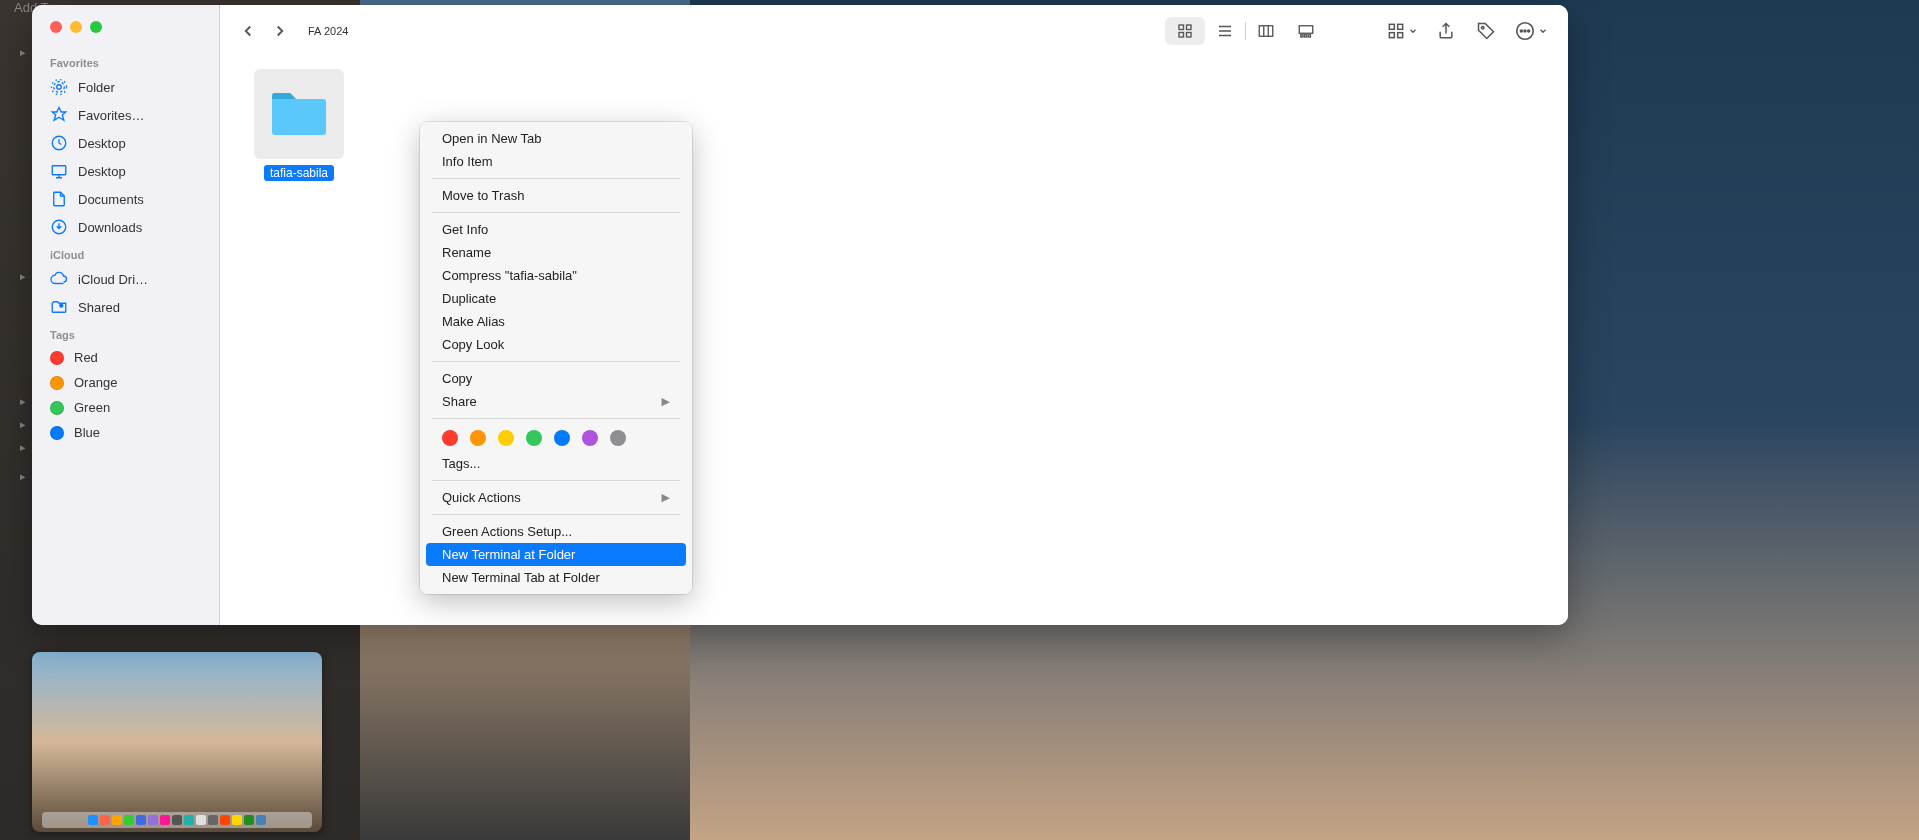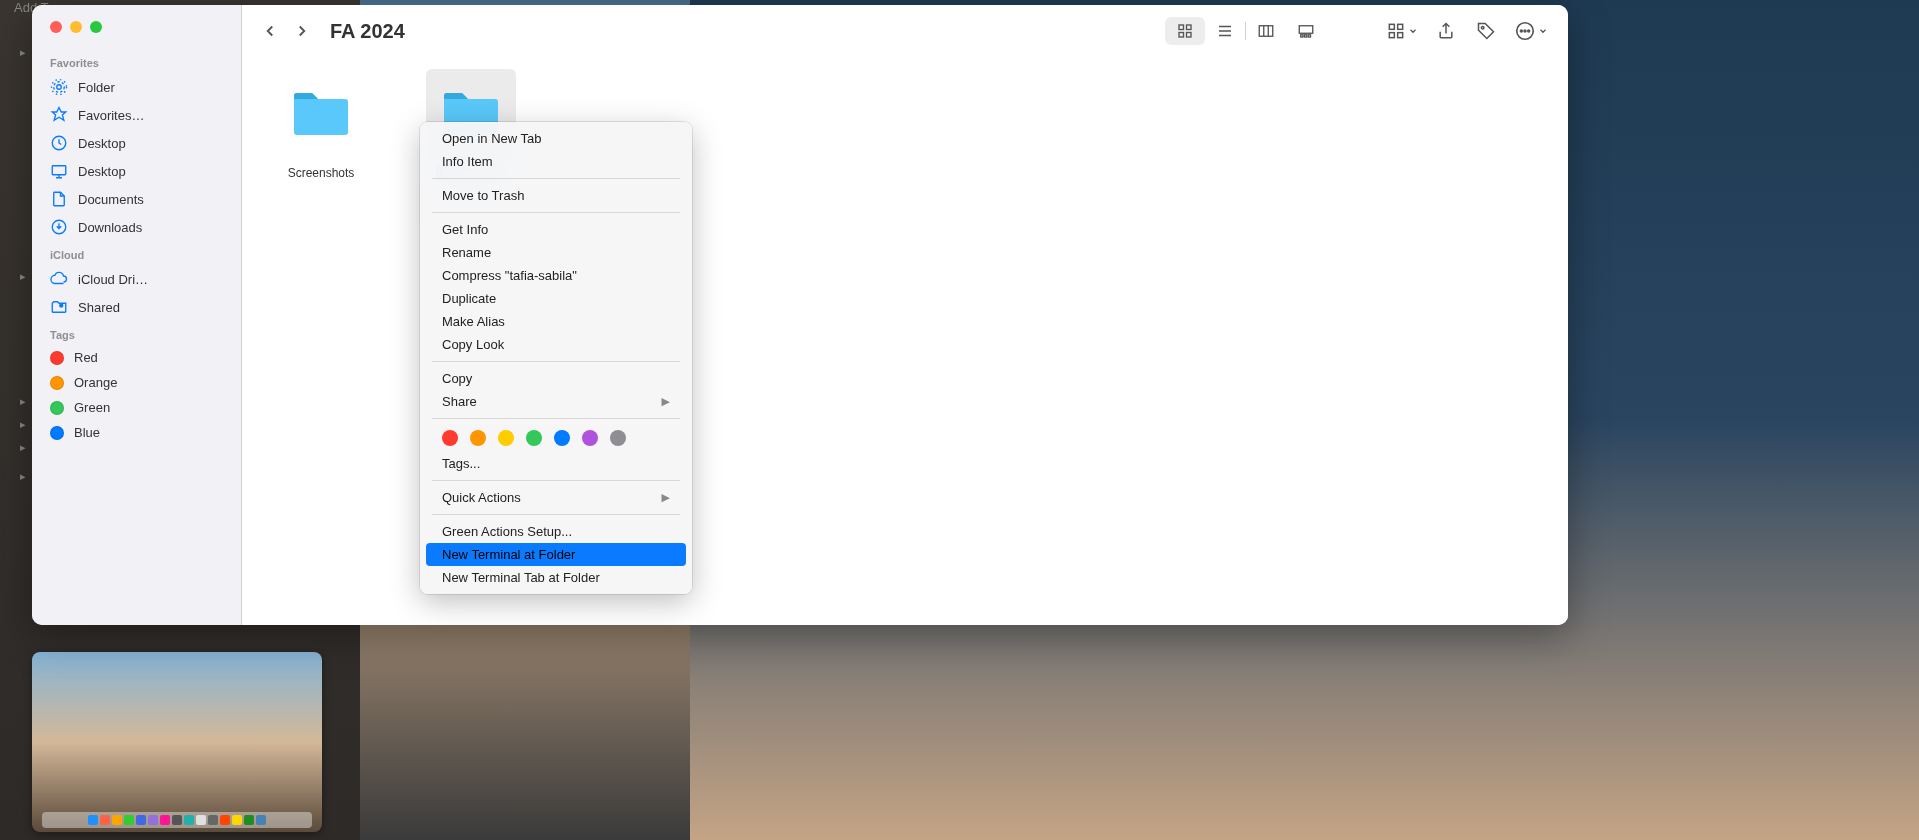--- a/index.html
+++ b/index.html
@@ -78,21 +78,21 @@
       top: 5px;
       width: 1536px;
       height: 620px;
       background: #fff;
       border-radius: 10px;
       box-shadow: 0 10px 40px rgba(0,0,0,0.35);
       display: flex;
       overflow: hidden;
     }
     .sidebar {
-      width: 210px;
+      width: 188px;
       height: 100%;
       background: rgba(240,240,245,0.85);
       backdrop-filter: blur(20px);
       border-right: 1px solid #d0d0d0;
       padding: 12px 0;
       overflow-y: auto;
     }
     .traffic-lights {
       display: flex;
       gap: 8px;
@@ -154,22 +154,22 @@
     .nav-btn {
       width: 24px;
       height: 24px;
       display: flex;
       align-items: center;
       justify-content: center;
       color: #555;
       cursor: pointer;
     }
     .window-title {
-      font-size: 20px;
-      font-weight: 700;
+      font-size: 11px;
+      font-weight: 400;
       color: #333;
       margin-left: 8px;
     }
     .toolbar-spacer { flex: 1; }
     .view-group {
       display: flex;
       background: transparent;
       border-radius: 6px;
       gap: 0;
     }
@@ -282,21 +282,21 @@
       padding: 4px 22px;
       color: #222;
       cursor: pointer;
       display: flex;
       align-items: center;
       justify-content: space-between;
       text-align: right;
     }
     .ctx-item.highlighted {
       background: #0a7aff;
-      color: #000000;
+      color: #ffffff;
       margin: 0 6px;
       padding: 4px 16px;
       border-radius: 4px;
     }
     .ctx-sep {
       height: 1px;
       background: rgba(0,0,0,0.12);
       margin: 5px 12px;
     }
     .ctx-colors {
@@ -548,29 +548,20 @@
             <circle cx="16" cy="12" r="1" fill="currentColor"></circle>
           </svg>
         <svg width="10" height="10" viewBox="0 0 24 24" fill="none" stroke="currentColor" stroke-width="3">
             <path d="M6 9l6 6 6-6"></path>
           </svg>
       </div>
 
     </div>
 
     <div class="content-area">
-      <div class="folder-item">
-        <div class="folder-icon-wrap">
-          <svg width="72" height="72" viewBox="0 0 24 24">
-            <path d="M3 6a1 1 0 011-1h5l2 2h9a1 1 0 011 1v10a1 1 0 01-1 1H4a1 1 0 01-1-1z" fill="#5ac8fa"></path>
-            <path d="M3 6a1 1 0 011-1h5l2 2H3z" fill="#34aadc"></path>
-          </svg>
-        </div>
-        <div class="folder-label">Screenshots</div>
-      </div>
       <div class="folder-item selected">
         <div class="folder-icon-wrap">
           <svg width="72" height="72" viewBox="0 0 24 24">
             <path d="M3 6a1 1 0 011-1h5l2 2h9a1 1 0 011 1v10a1 1 0 01-1 1H4a1 1 0 01-1-1z" fill="#5ac8fa"></path>
             <path d="M3 6a1 1 0 011-1h5l2 2H3z" fill="#34aadc"></path>
           </svg>
         </div>
         <div class="folder-label">tafia-sabila</div>
       </div>
     </div>

